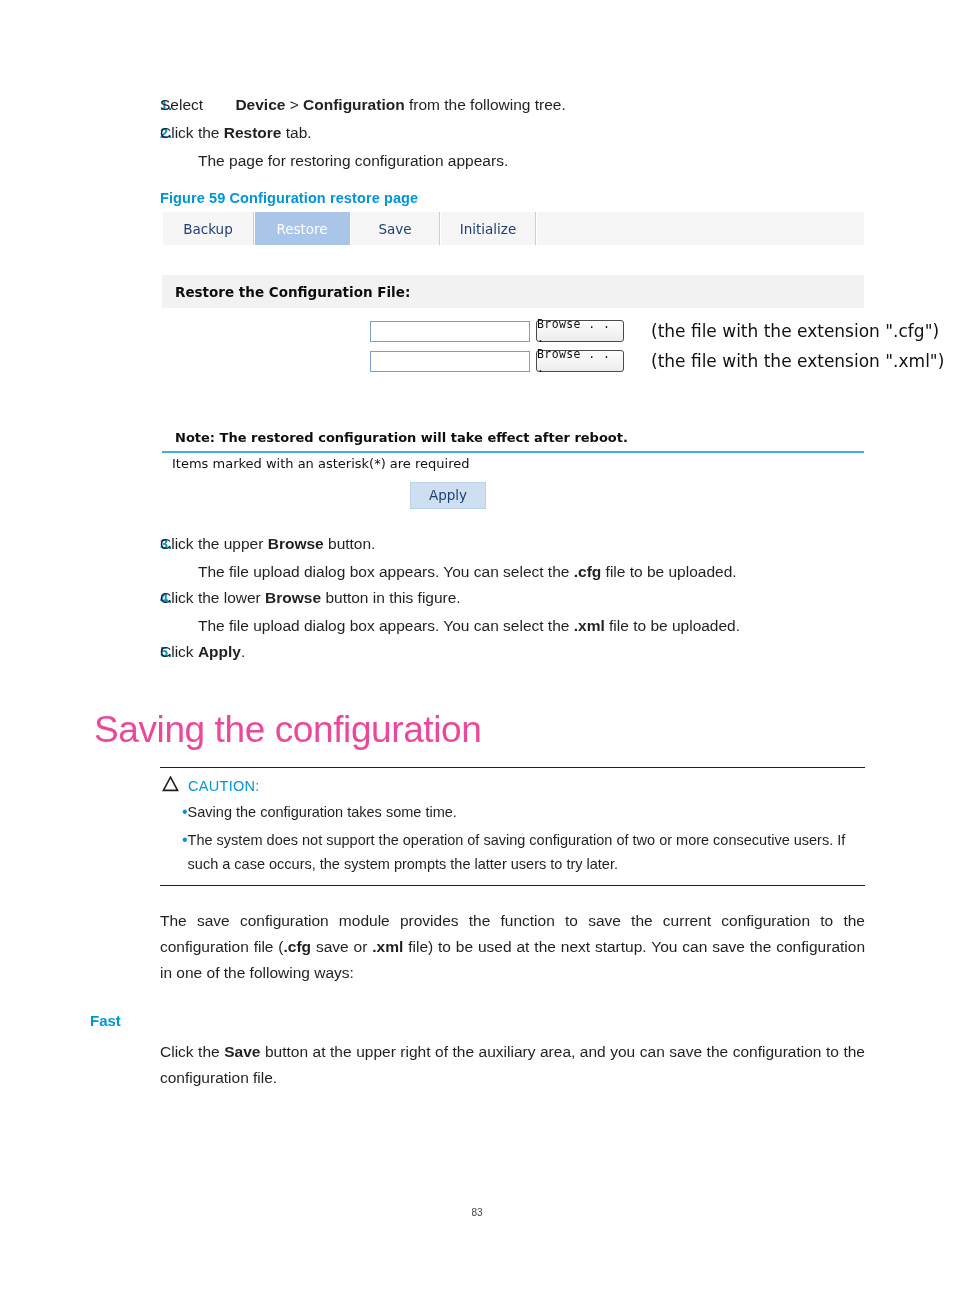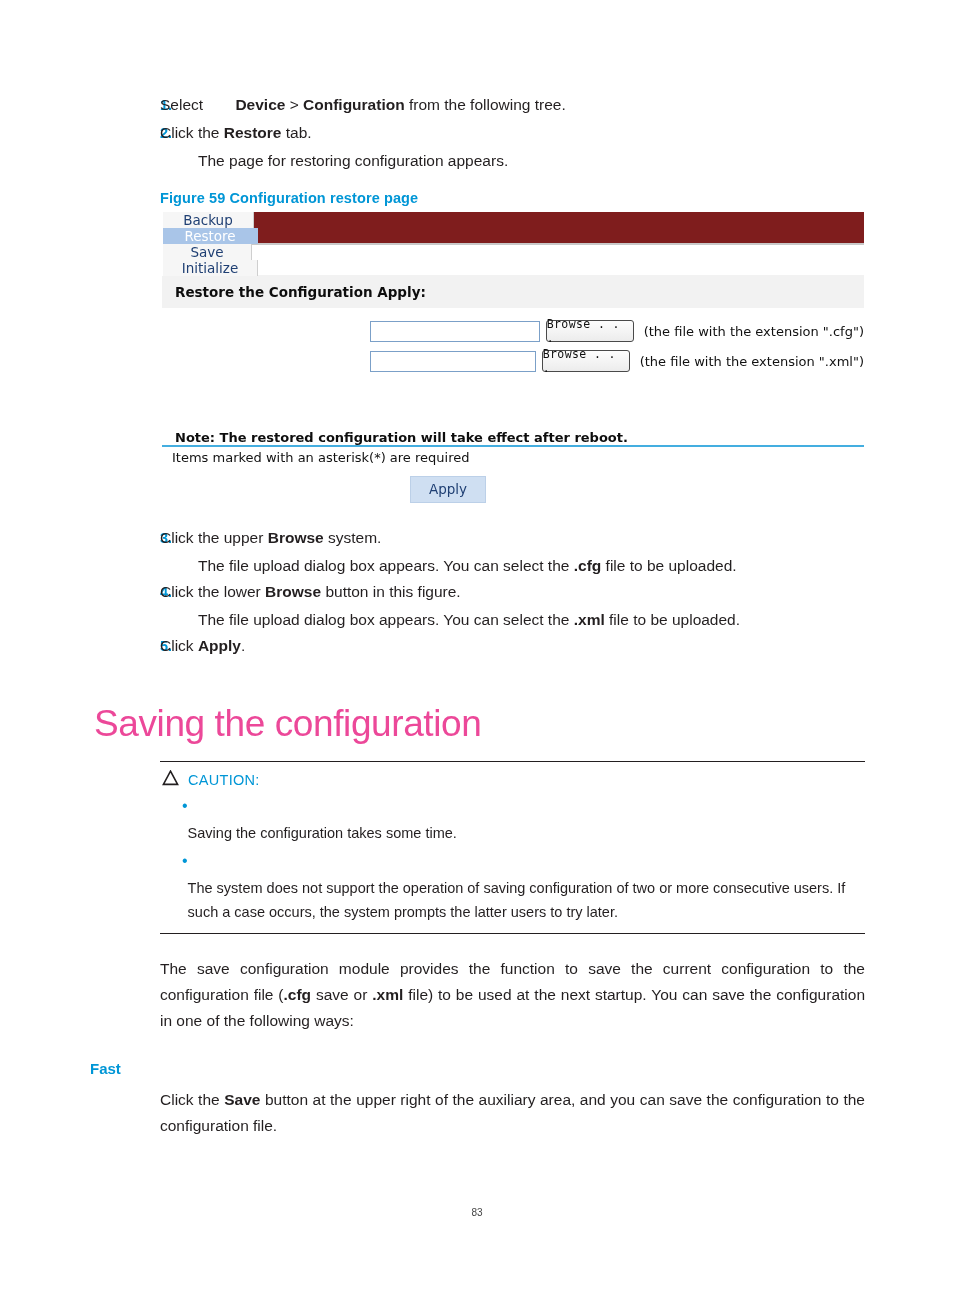--- a/index.html
+++ b/index.html
@@ -61,22 +61,21 @@
     background: #ffffff;
     font-family: "DejaVu Sans", "Liberation Sans", sans-serif;
     color: #111111;
     position: relative;
   }
 
   .tabbar {
     display: flex;
     height: 33px;
     border-bottom: 2px solid #c9c9c9;
-    background: #7f1d1d;
-    flex-direction: column;
+    background: #4c1d95;
   }
   .tab {
     display: flex;
     align-items: center;
     justify-content: center;
     font-size: 13.5px;
     color: #1f3f73;
     background: #f6f6f6;
     border-right: 1px solid #cfcfcf;
     border-left: 1px solid #ffffff;
@@ -133,34 +132,34 @@
     border-radius: 3px;
     font-family: "DejaVu Sans Mono", monospace;
     font-size: 11.5px;
     color: #111;
     display: flex;
     align-items: center;
     justify-content: center;
     letter-spacing: 0.4px;
   }
   .hint {
-    margin-left: 10px;
-    font-size: 13px;
+    margin-left: 27px;
+    font-size: 17px;
     color: #111;
     white-space: nowrap;
   }
 
   .blank-gap { height: 54px; background: #ffffff; }
 
   .note-line {
     font-size: 13px;
     font-weight: bold;
     color: #0d0d0d;
     padding-left: 13px;
-    padding-bottom: 0;
+    padding-bottom: 6px;
   }
   .blue-rule { height: 2px; background: #44aee0; width: 100%; }
   .req-line {
     font-size: 13px;
     color: #111;
     padding-left: 10px;
     padding-top: 3px;
   }
   .apply-wrap {
     display: flex;
@@ -221,21 +220,21 @@
     margin-top: 4px;
   }
   .bullet {
     color: #0096d6;
     flex: 0 0 20px;
     text-align: center;
     font-size: 16px;
     line-height: 24px;
     padding-left: 22px;
   }
-  .caution li .li-text { flex: 1 1 auto; margin-top: 27px; }
+  .caution li .li-text { flex: 1 1 auto; }
 
   
   .para {
     margin-left: 70px;
     margin-top: 22px;
     font-size: 15.5px;
     line-height: 26px;
     text-align: justify;
     color: #231f20;
   }
@@ -285,21 +284,21 @@
       <div class="tabbar">
         <div class="tab w1">Backup</div>
         <div class="tab w2 active">Restore</div>
         <div class="tab w3">Save</div>
         <div class="tab w4">Initialize</div>
         <div class="tab filler"></div>
       </div>
 
       <div class="section-gap"></div>
 
-      <div class="section-head">Restore the Configuration Apply:</div>
+      <div class="section-head">Restore the Configuration File:</div>
 
       <div class="form-body">
 
         <div class="form-row">
           <input class="txt-input" type="text" placeholder="" style="">
           <div class="browse-btn">Browse . . .</div>
           <div class="hint">(the file with the extension ".cfg")</div>
         </div>
 
         <div class="form-row">
@@ -318,21 +317,21 @@
 
       <div class="apply-wrap">
         <div class="apply-btn">Apply</div>
       </div>
 
     </div>
 
     <div class="steps" style="margin-top:22px;">
       <div class="step-row">
         <div class="step-num">3.</div>
-        <div class="step-text"><span>Click the upper </span><span style="font-weight: bold;">Browse</span><span> system.</span></div>
+        <div class="step-text"><span>Click the upper </span><span style="font-weight: bold;">Browse</span><span> button.</span></div>
       </div>
       <div class="sub-text"><span>The file upload dialog box appears. You can select the </span><span style="font-weight: bold;">.cfg</span><span> file to be uploaded.</span></div>
 
       <div class="step-row">
         <div class="step-num">4.</div>
         <div class="step-text"><span>Click the lower </span><span style="font-weight: bold;">Browse</span><span> button in this figure.</span></div>
       </div>
       <div class="sub-text"><span>The file upload dialog box appears. You can select the </span><span style="font-weight: bold;">.xml</span><span> file to be uploaded.</span></div>
 
       <div class="step-row">

